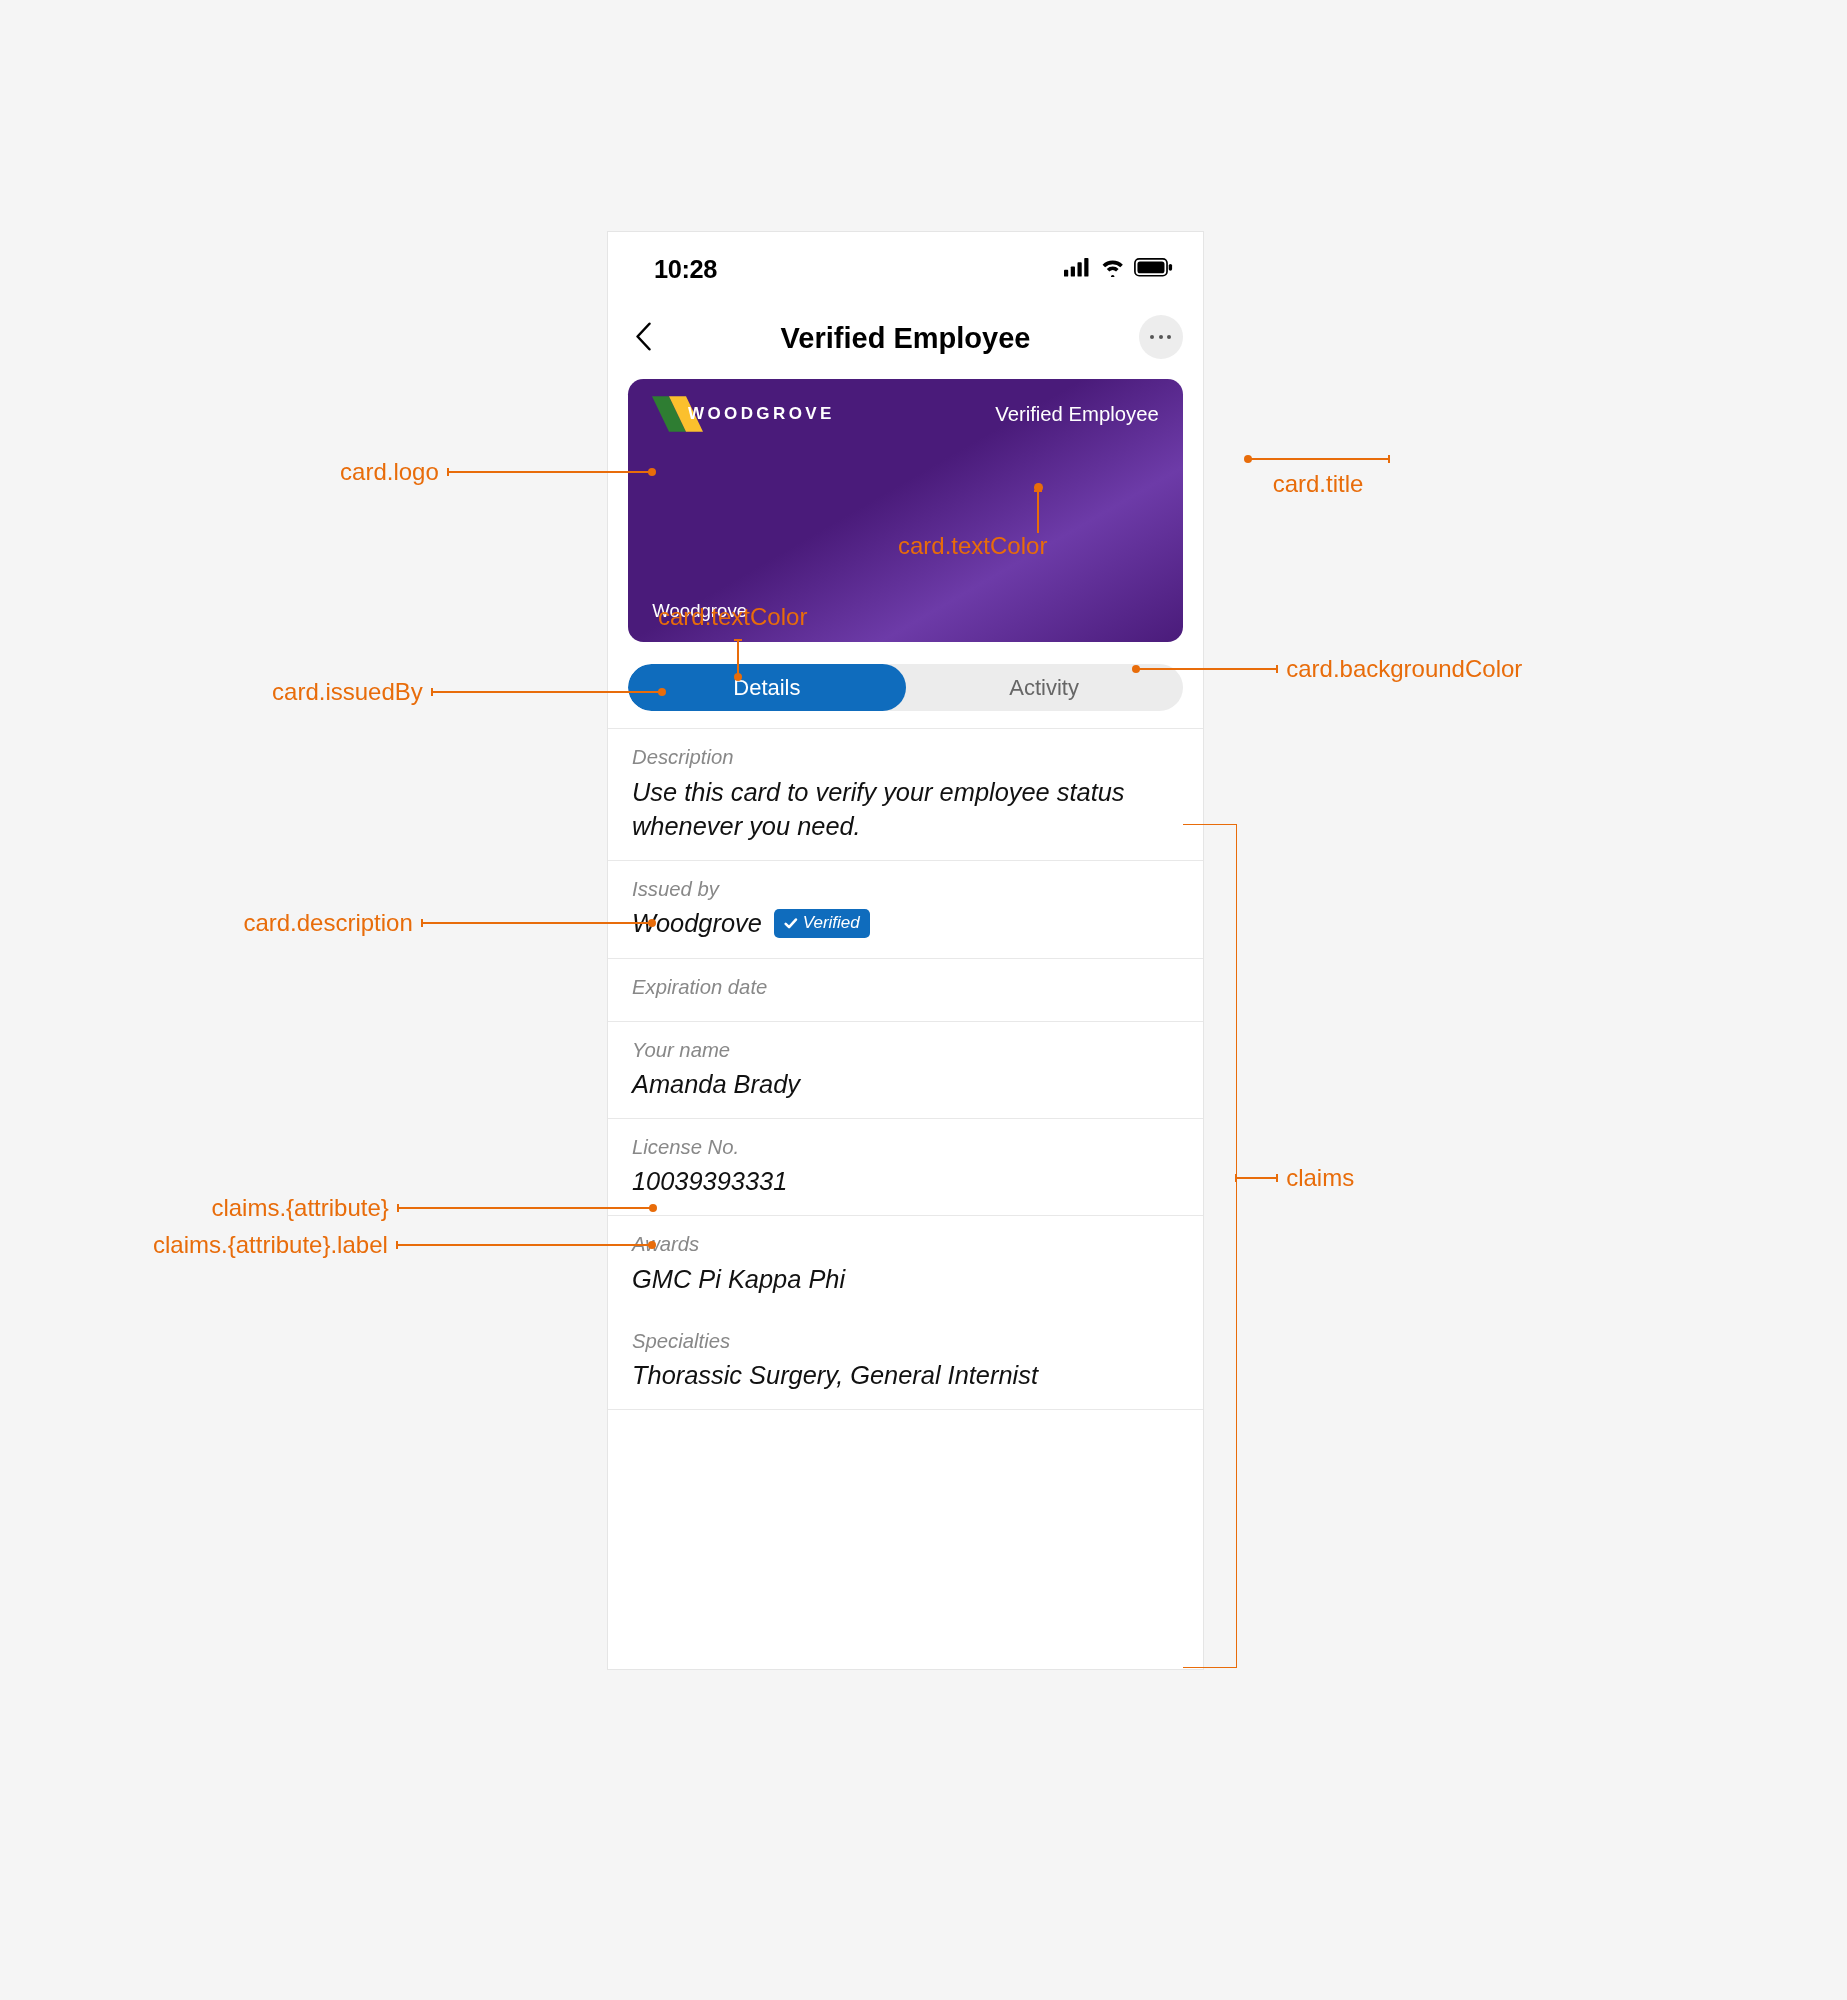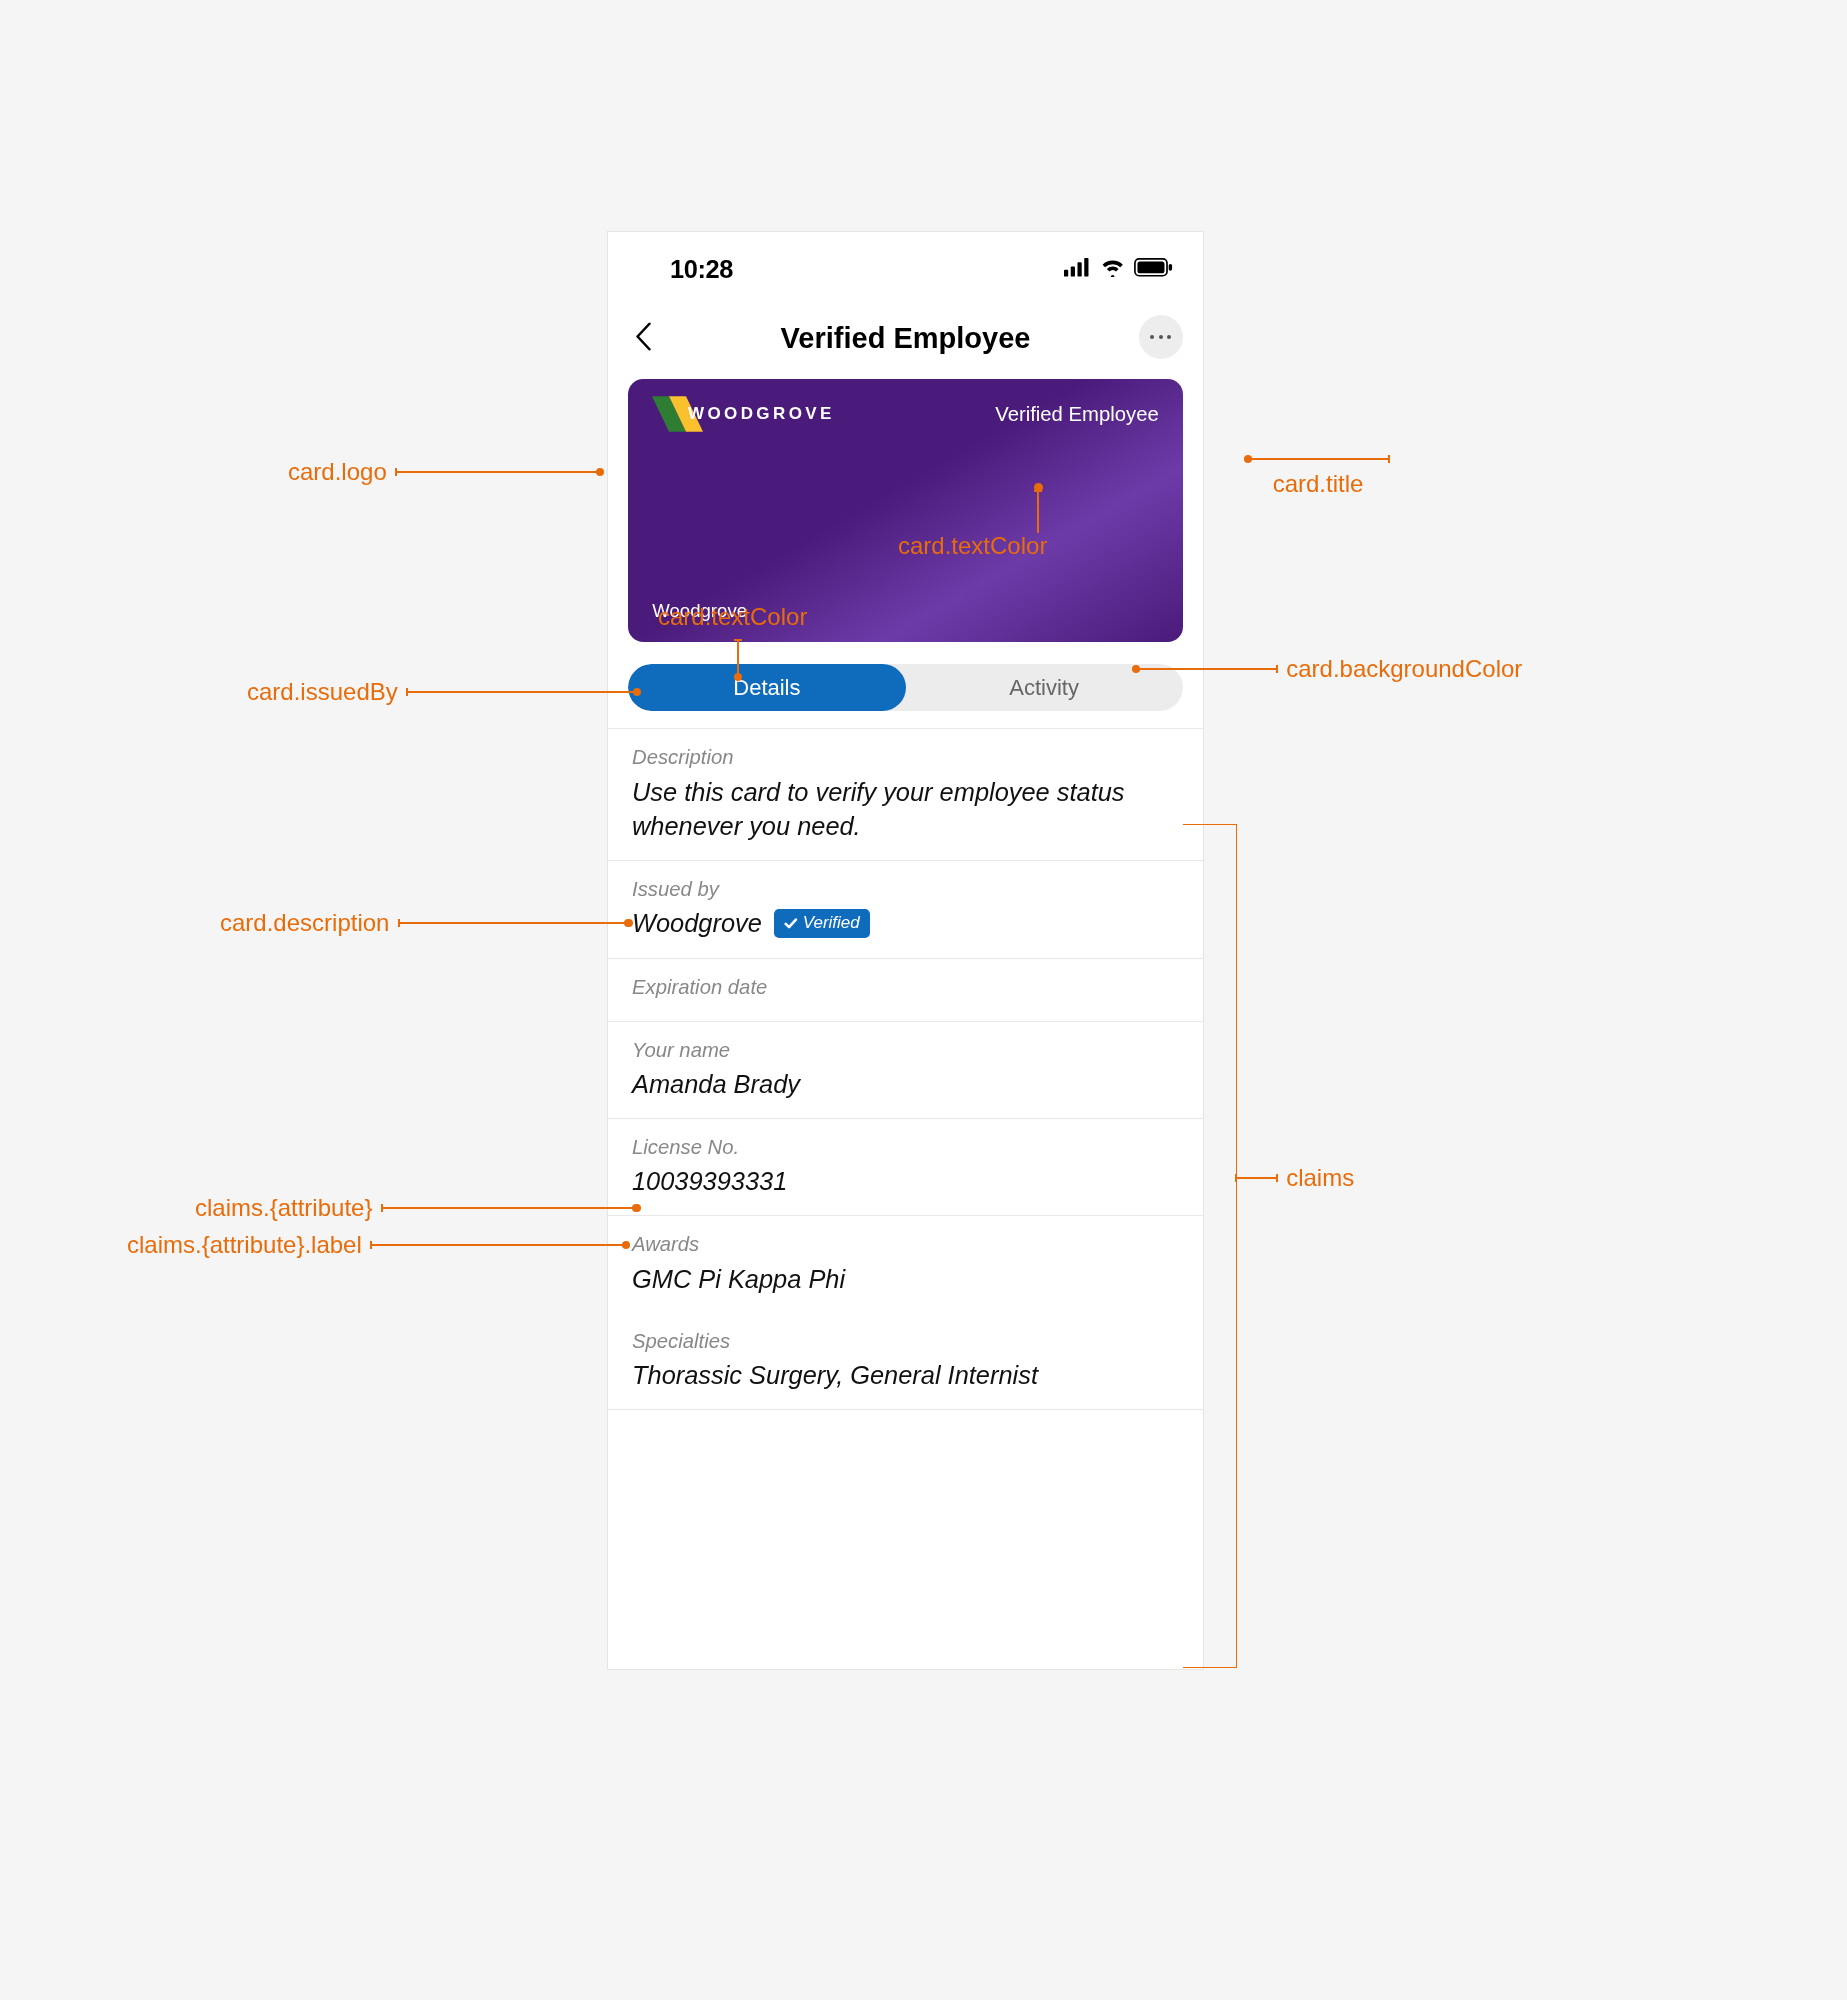--- a/index.html
+++ b/index.html
@@ -33,21 +33,20 @@
       display: flex;
       justify-content: space-between;
       align-items: center;
       padding: 17px 30.5px 10.2px 46px;
       height: 68px;
     }
     .statusbar .time {
       font-size: 25.4px;
       font-weight: 600;
       letter-spacing: -0.4px;
-      margin-left: 16px;
     }
     .status-icons {
       display: flex;
       align-items: center;
       gap: 8.5px;
       margin-top: -3.4px;
     }
     .nav {
       display: flex;
       align-items: center;
@@ -186,21 +185,21 @@
     
     .annotation {
       position: absolute;
       color: #e86c0a;
       font-size: 24px;
       display: flex;
       align-items: center;
       gap: 10.2px;
     }
     .ann-left {
-      justify-content: flex-start;
+      justify-content: flex-end;
     }
     .ann-right {
       justify-content: flex-start;
     }
     .hline {
       height: 1.7px;
       background: #e86c0a;
       position: relative;
     }
     .hline::before {

